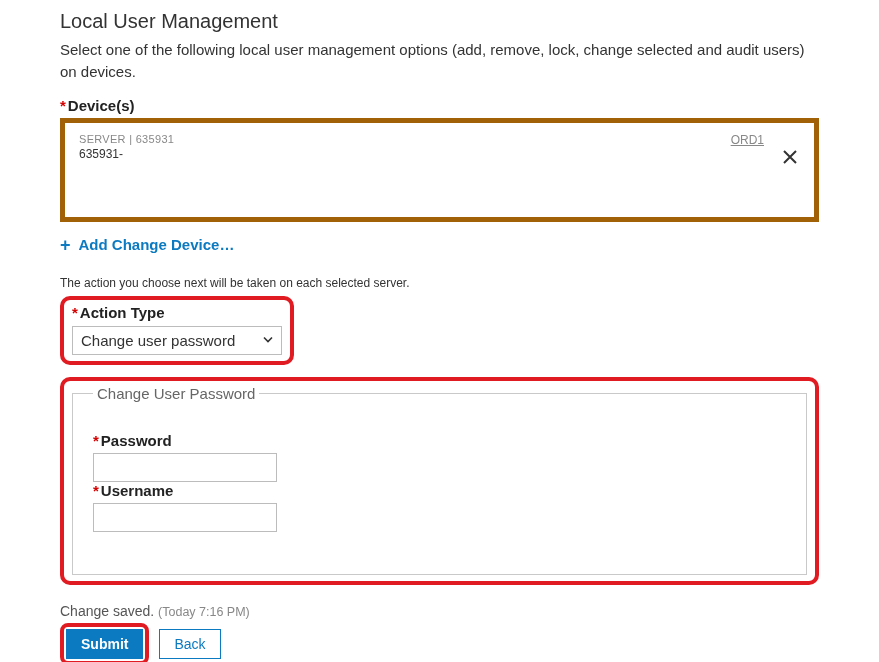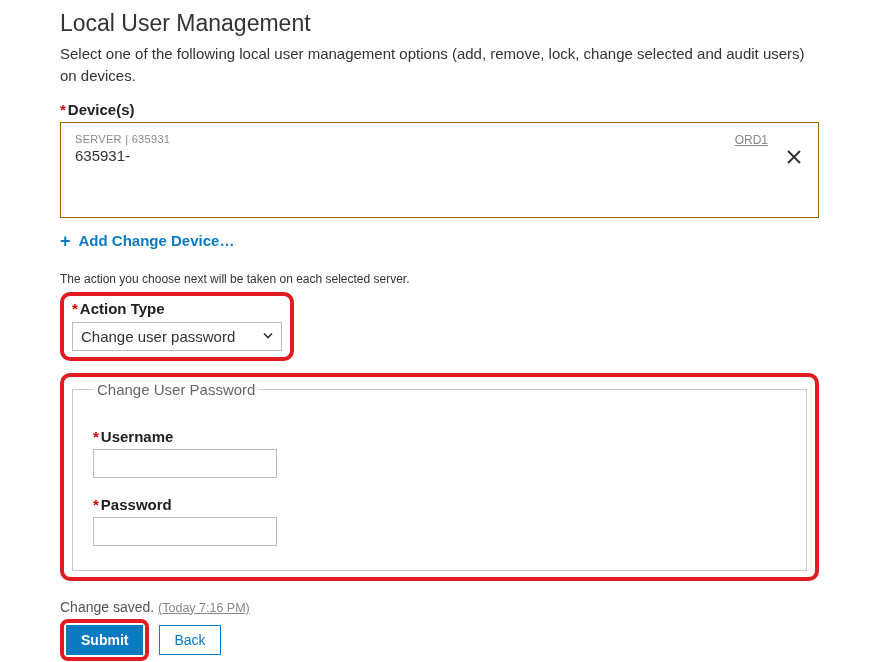--- a/index.html
+++ b/index.html
@@ -8,21 +8,21 @@
     width: 879px;
     font-family: "Segoe UI", "Helvetica Neue", Arial, sans-serif;
     font-size: 15px;
     color: #333;
     background: #fff;
   }
   .page {
     padding: 10px 60px 20px 60px;
   }
   h1.page-title {
-    font-size: 23px;
+    font-size: 20px;
     font-weight: 500;
     color: #333;
     margin: 0 0 6px 0;
   }
   p.intro {
     font-size: 15px;
     color: #333;
     margin: 0 0 14px 0;
     line-height: 1.45;
   }
@@ -30,33 +30,33 @@
     font-size: 15px;
     font-weight: 700;
     color: #222;
     margin-bottom: 4px;
   }
   .req {
     color: #d40000;
     margin-right: 2px;
   }
   .device-box {
-    border: 1px solid #a16207;
+    border: 5px solid #a16207;
     padding: 10px 14px 28px 14px;
     margin-bottom: 14px;
     min-height: 56px;
     position: relative;
   }
   .device-meta {
     font-size: 11px;
     color: #888;
     letter-spacing: .3px;
   }
   .device-name {
-    font-size: 15px;
+    font-size: 12px;
     color: #333;
     margin-top: 2px;
   }
   .device-region {
     position: absolute;
     right: 50px;
     top: 10px;
     font-size: 12px;
     color: #888;
     text-decoration: underline;
@@ -157,21 +157,20 @@
   }
 
   .draft-line {
     margin-top: 18px;
     font-size: 14px;
     color: #555;
   }
   .draft-line .ts {
     font-size: 12.5px;
     color: #888;
-    text-decoration: underline;
   }
   .button-row {
     margin-top: 4px;
     display: flex;
     align-items: center;
     gap: 10px;
   }
   .btn-submit {
     background: #0c7ac0;
     color: #fff;
@@ -243,33 +242,33 @@
           </svg>
       </span>
     </div>
   </div>
 
   
   <div class="highlight-box highlight-wide">
     <fieldset class="cup">
       <legend>Change User Password</legend>
 
+      <div class="input-row" style="margin-bottom:0;">
+        <div class="field-label">
+          <span class="req">*</span><span>Password</span>
+        </div>
+        <input type="password" value="" style="">
+      </div>
+
       <div class="input-row">
         <div class="field-label">
           <span class="req">*</span><span>Username</span>
         </div>
         <input type="text" value="" style="">
       </div>
-
-      <div class="input-row" style="margin-bottom:0;">
-        <div class="field-label">
-          <span class="req">*</span><span>Password</span>
-        </div>
-        <input type="password" value="" style="">
-      </div>
     </fieldset>
   </div>
 
   <div class="draft-line">
     <span>Change saved.</span>
     <span class="ts">(Today 7:16 PM)</span>
   </div>
 
   <div class="button-row">
     <span class="submit-highlight">

